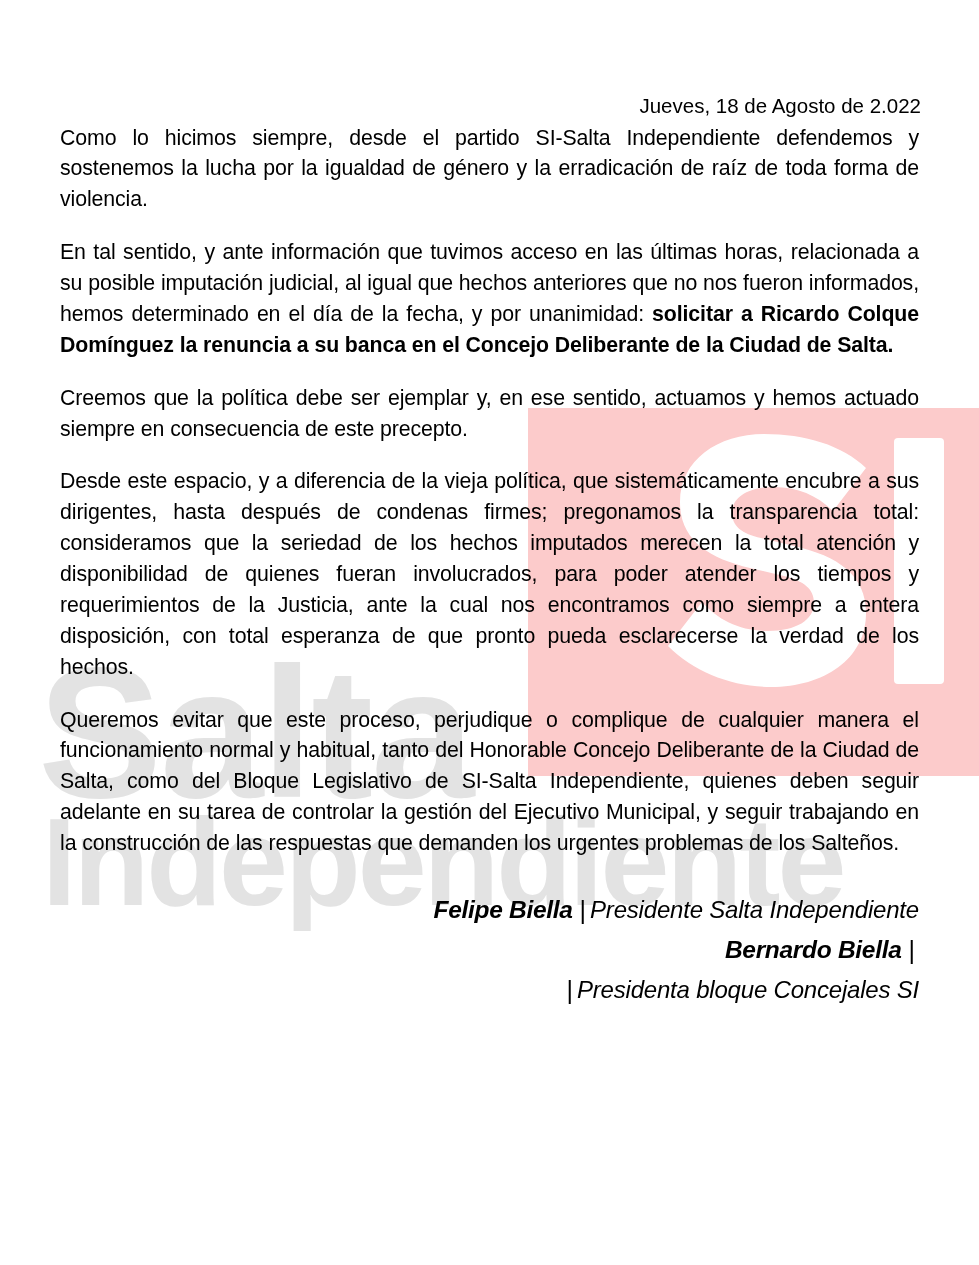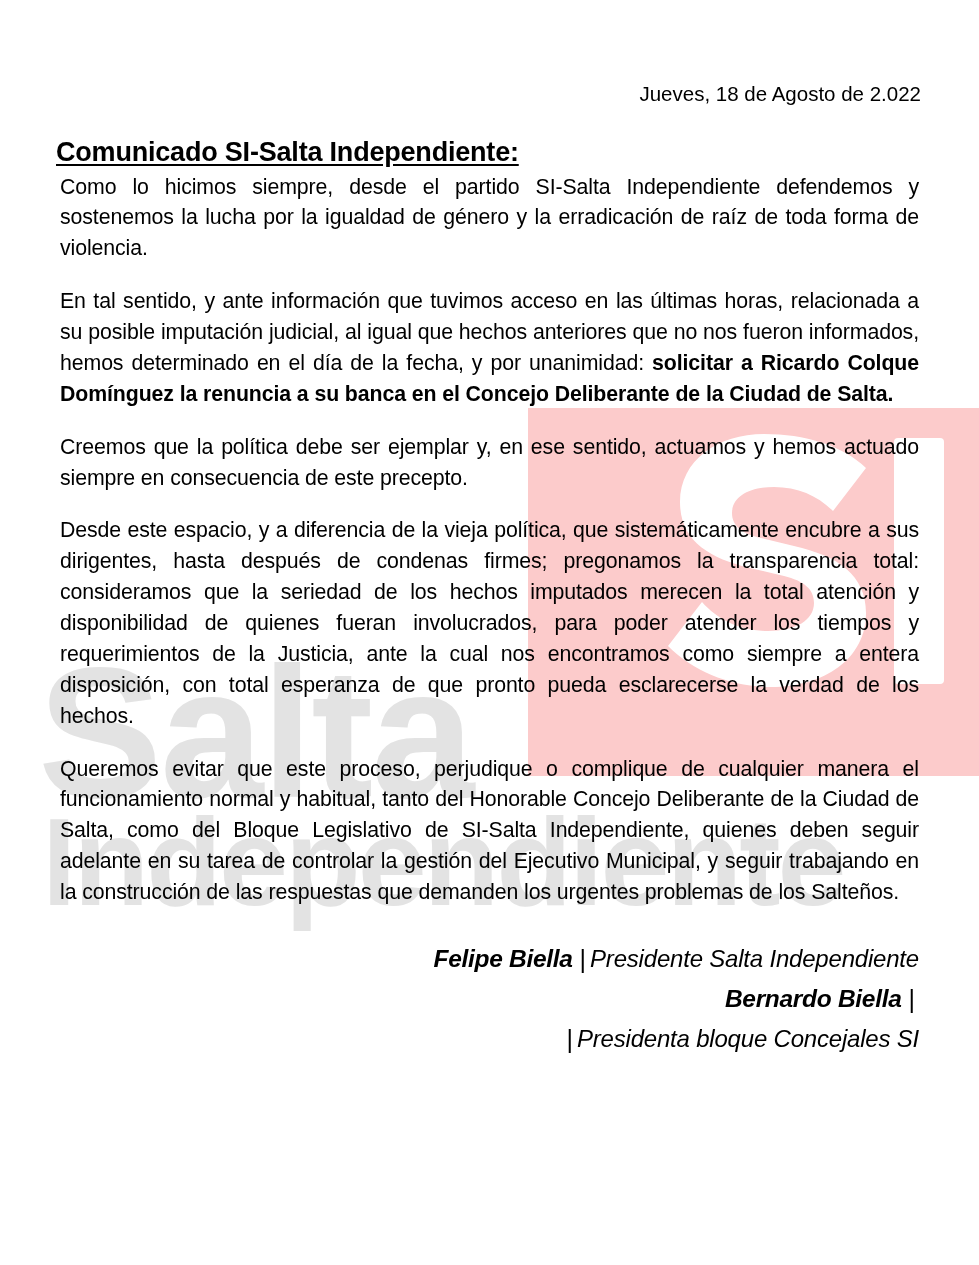--- a/index.html
+++ b/index.html
@@ -72,21 +72,21 @@
     left: 42px;
     top: 800px;
     font-size: 124px;
     letter-spacing: -3px;
   }
 
   
   #page {
     position: relative;
     z-index: 1;
-    padding: 0 56px;
+    padding: 12px 56px;
     width: 979px;
     height: 963px;
   }
 
   .date-line {
     text-align: right;
     font-size: 20.5px;
     padding-top: 82px;
     padding-right: 2px;
     line-height: 1.2;
@@ -192,21 +192,20 @@
 
   <div class="wm-gray-text wm-independiente">Independiente</div>
 
   <div class="wm-gray-text wm-salta">Salta</div>
 </div>
 
 <div id="page">
 
   <div class="date-line">Jueves, 18 de Agosto de 2.022</div>
 
-  <h1 class="doc-title">Comunicado SI-Salta Independiente:</h1>
 
   <div id="paragraphs">
       <p class="body-para"><span>Como lo hicimos siempre, desde el partido SI-Salta Independiente defendemos y sostenemos la lucha por la igualdad de género y la erradicación de raíz de toda forma de violencia.</span></p>
       <p class="body-para"><span>En tal sentido, y ante información que tuvimos acceso en las últimas horas, relacionada a su posible imputación judicial, al igual que hechos anteriores que no nos fueron informados, hemos determinado en el día de la fecha, y por unanimidad: </span><b>solicitar a Ricardo Colque Domínguez la renuncia a su banca en el Concejo Deliberante de la Ciudad de Salta.</b></p>
       <p class="body-para"><span>Creemos que la política debe ser ejemplar y, en ese sentido, actuamos y hemos actuado siempre en consecuencia de este precepto.</span></p>
       <p class="body-para"><span>Desde este espacio, y a diferencia de la vieja política, que sistemáticamente encubre a sus dirigentes, hasta después de condenas firmes; pregonamos la transparencia total: consideramos que la seriedad de los hechos imputados merecen la total atención y disponibilidad de quienes fueran involucrados, para poder atender los tiempos y requerimientos de la Justicia, ante la cual nos encontramos como siempre a entera disposición, con total esperanza de que pronto pueda esclarecerse la verdad de los hechos.</span></p>
       <p class="body-para"><span>Queremos evitar que este proceso, perjudique o complique de cualquier manera el funcionamiento normal y habitual, tanto del Honorable Concejo Deliberante de la Ciudad de Salta, como del Bloque Legislativo de SI-Salta Independiente, quienes deben seguir adelante en su tarea de controlar la gestión del Ejecutivo Municipal, y seguir trabajando en la construcción de las respuestas que demanden los urgentes problemas de los Salteños.</span></p>
     </div>
 
   <div class="signatures">

